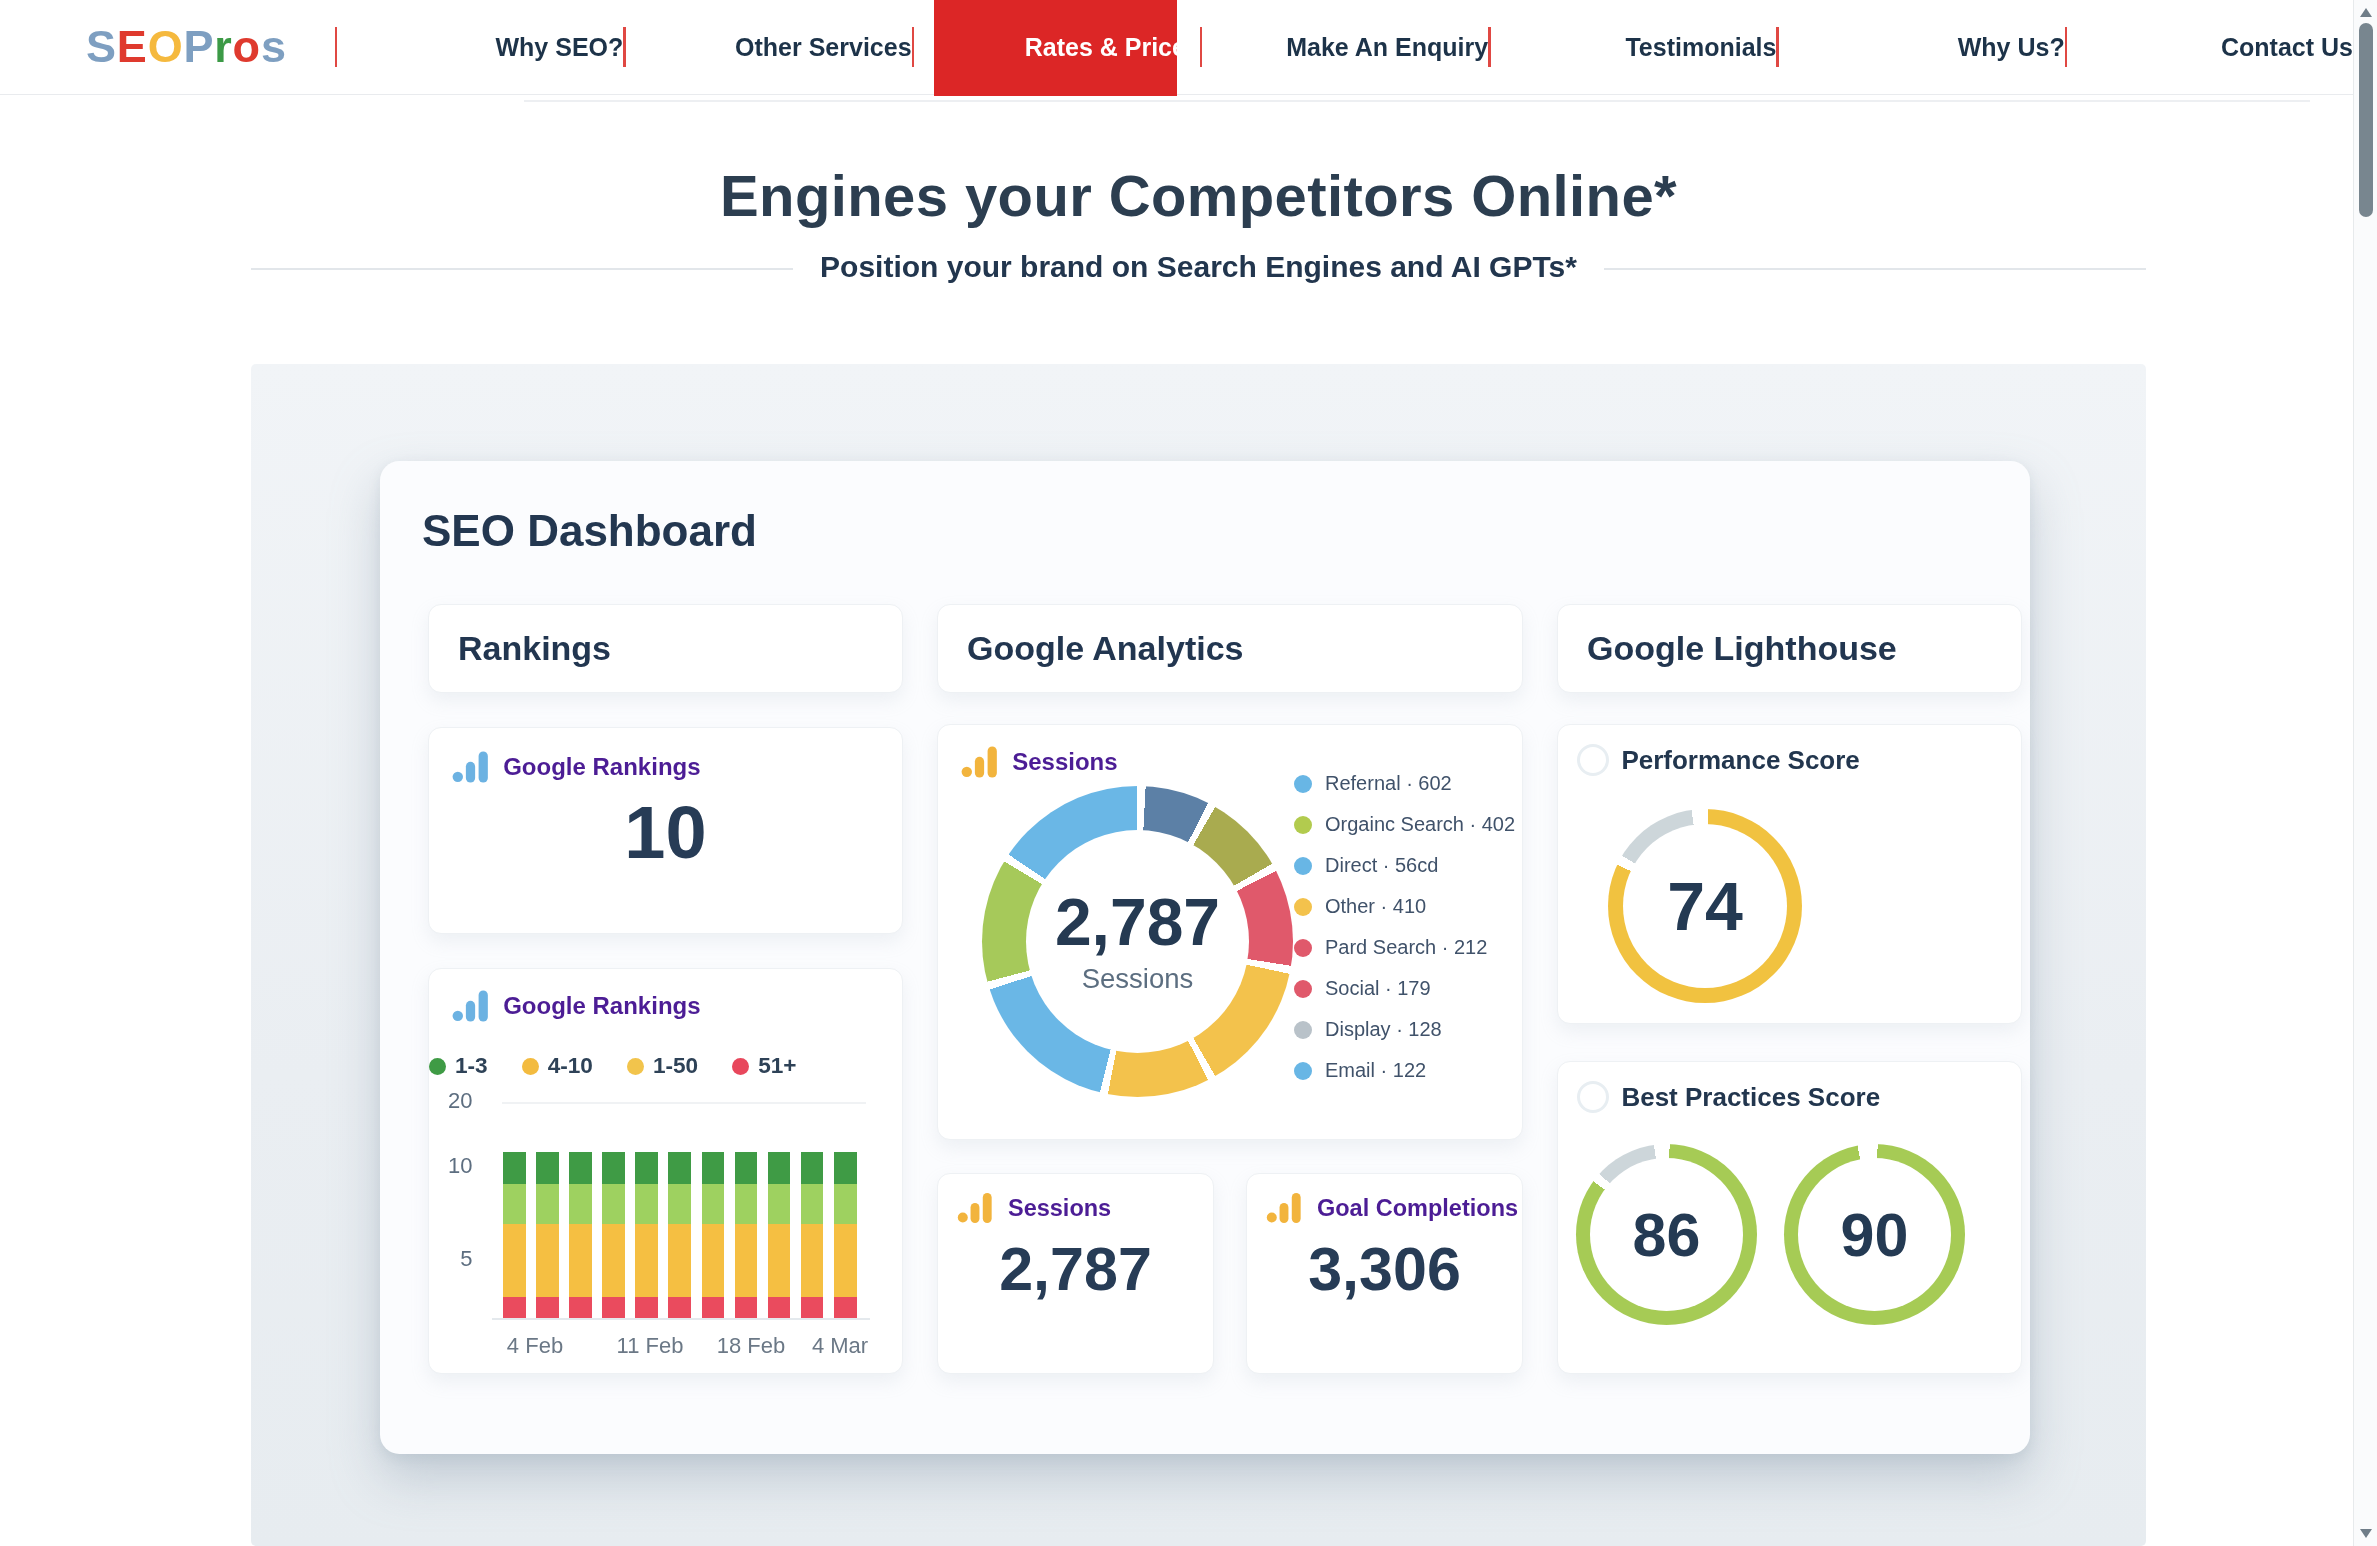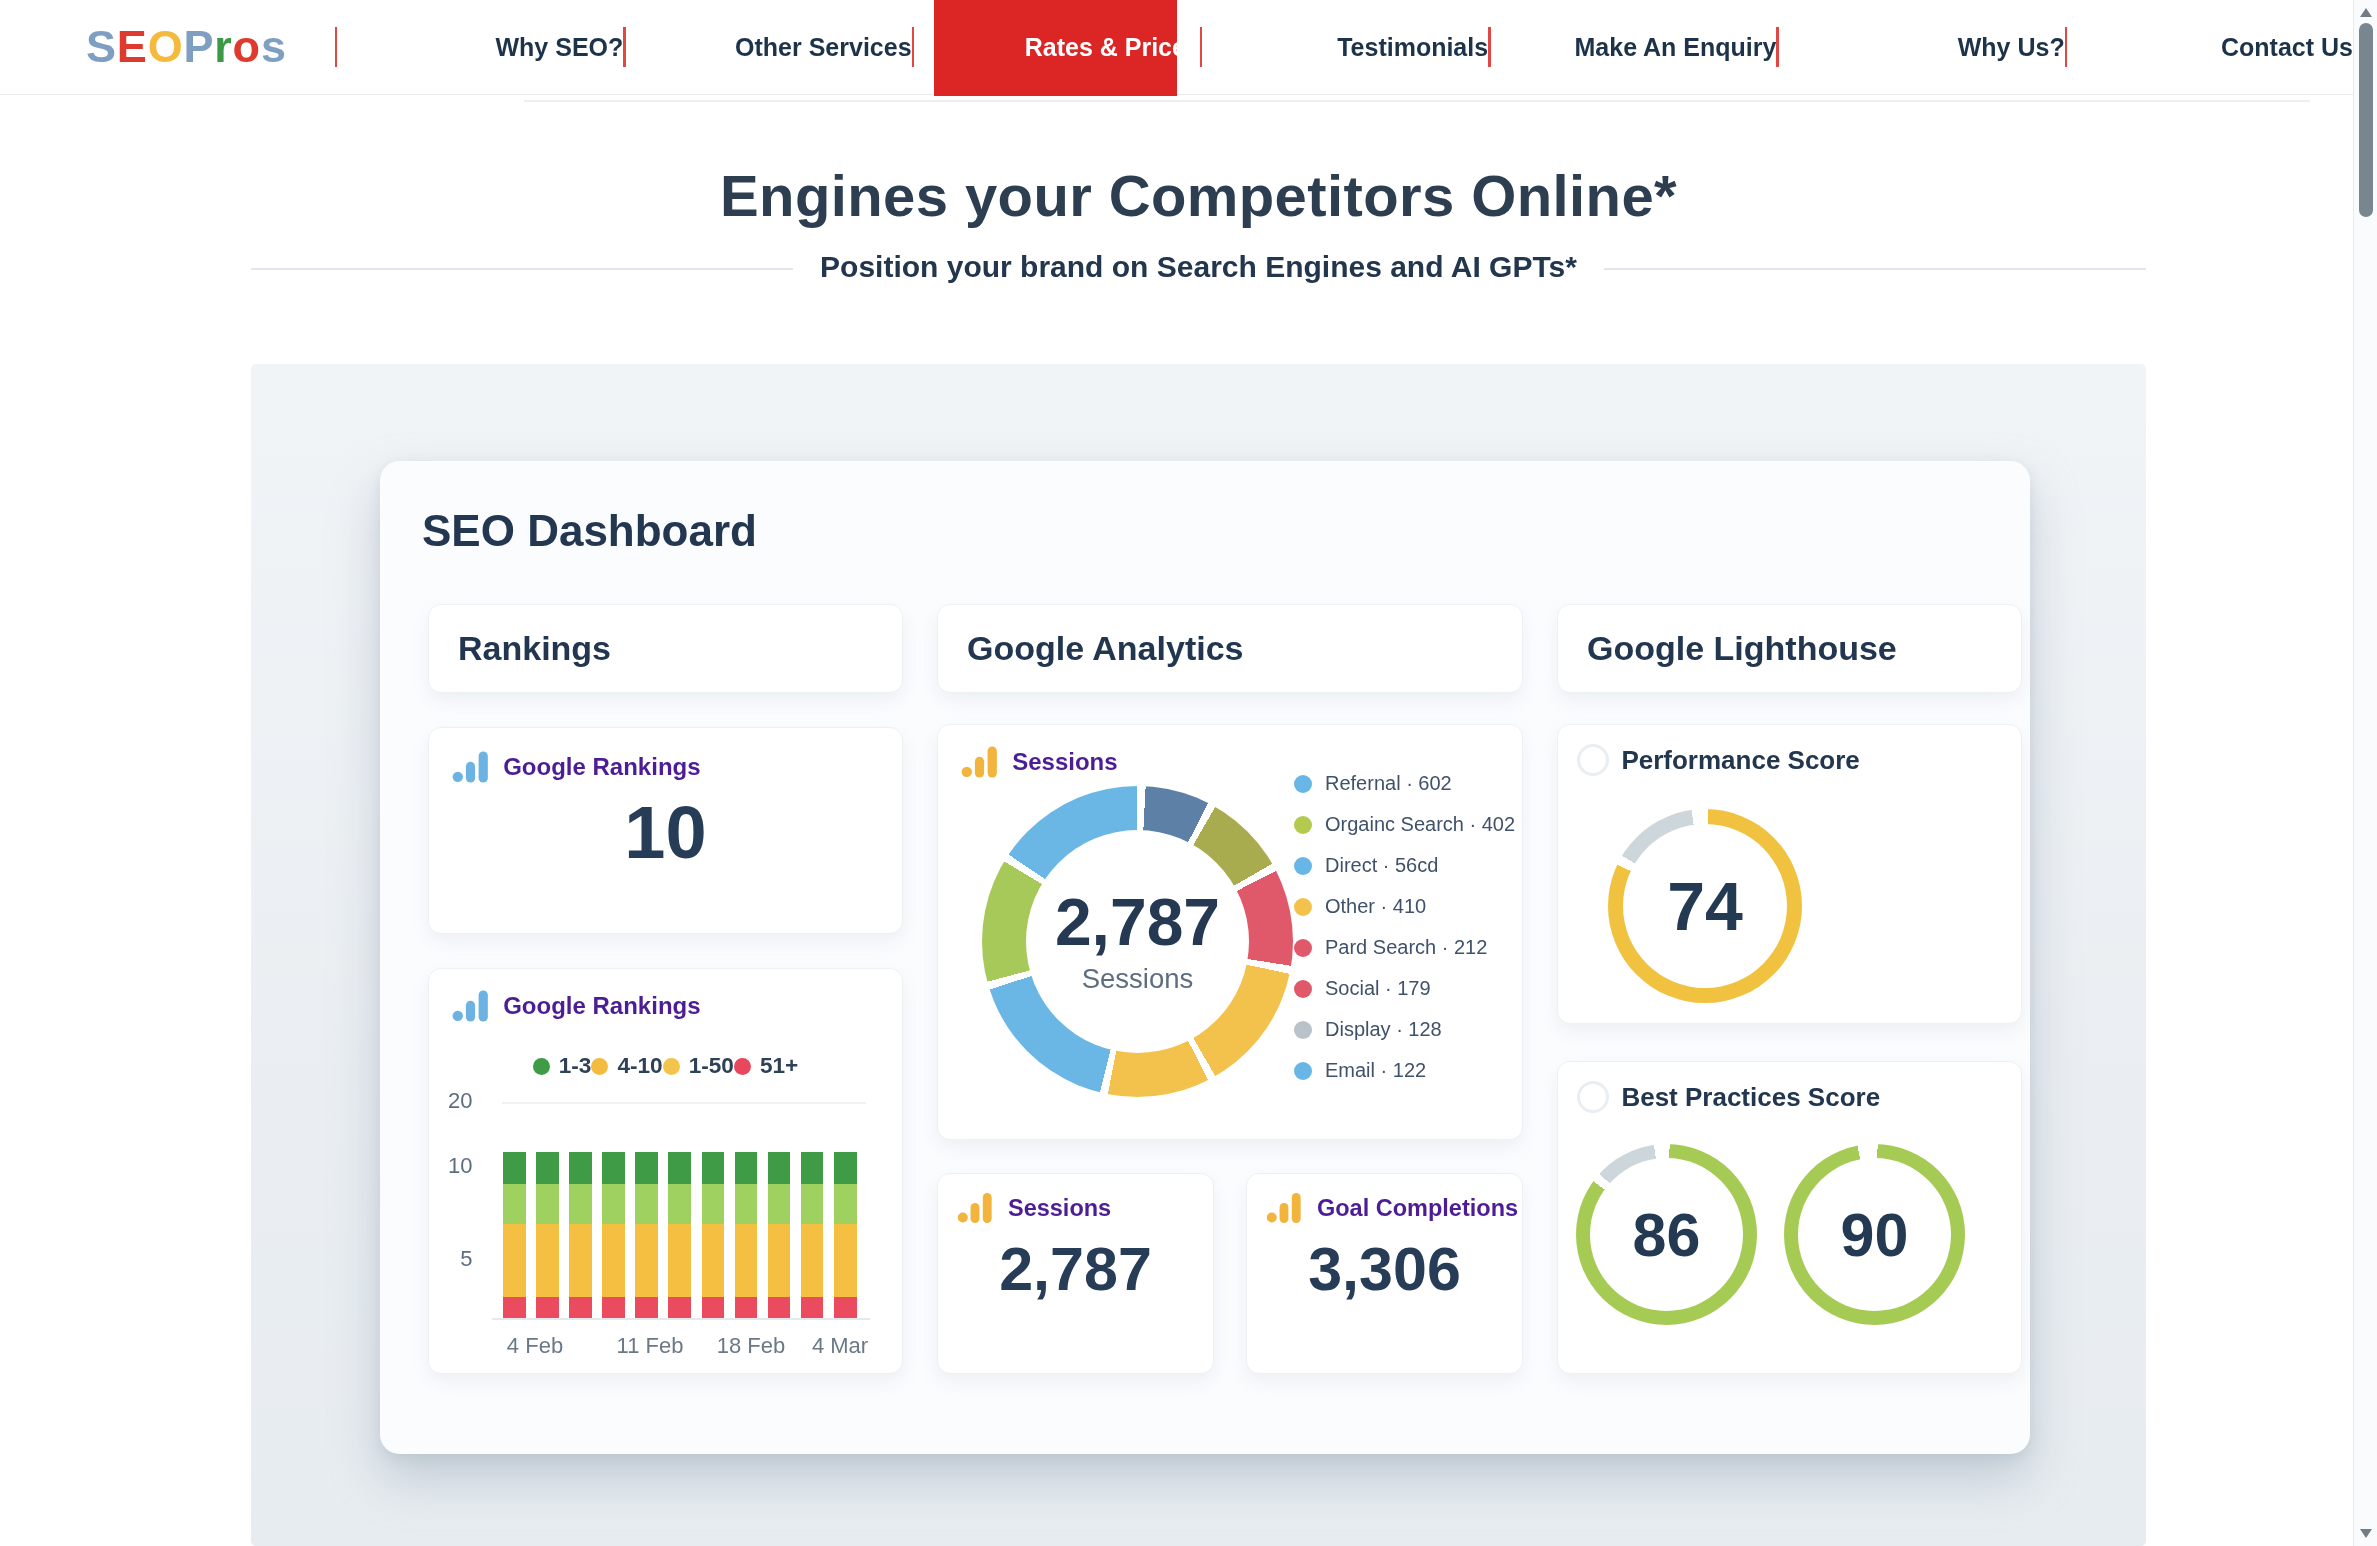--- a/index.html
+++ b/index.html
@@ -81,21 +81,21 @@
 
   .metric-head { display:flex; align-items:center; gap:14.6px; padding:22.6px 0 0 22.6px; }
   .metric-title { font-size:24px; font-weight:700; color:#4c1d95; }
   .ga-icon { display:flex; }
 
   
   .rank-value-card { top:123px; height:207px; }
   .rank-value { text-align:center; font-size:74px; font-weight:700; color:#273c56; margin-top:13px; line-height:1; }
   .rank-chart-card { top:364px; height:406px; }
 
-  .chart-legend { position:absolute; left:0; right:0; top:84px; display:flex; justify-content:center; }
+  .chart-legend { position:absolute; left:0; right:0; top:84px; display:flex; gap:34px; }
   .cl-item { display:flex; align-items:center; gap:9px; font-size:22.6px; font-weight:600; color:#2e4257; }
   .cl-dot { width:17px; height:17px; border-radius:50%; }
   .ytick { position:absolute; width:42px; text-align:right; font-size:22px; color:#5d6e80; }
   .ytick.t20 { top:119px; left:1.6px; }
   .ytick.t10 { top:184px; left:1.6px; }
   .ytick.t5  { top:277px; left:1.6px; }
   .gridline { position:absolute; left:73px; width:364px; top:133px; height:1.6px; background:#f0f2f4; }
   .baseline { position:absolute; left:63px; width:378px; top:349px; height:1.6px; background:#e4e9ed; }
   .bars { position:absolute; left:74px; top:183px; height:167px; display:flex; gap:10.5px; }
   .bar { width:22.6px; height:100%; display:flex; flex-direction:column-reverse; }
@@ -168,24 +168,24 @@
       <div class="nav-item">
           <span class="nav-label">Why SEO?</span>
         </div>
       <div class="nav-item">
           <span class="nav-label">Other Services</span>
         </div>
       <div class="nav-item active">
           <span class="nav-label">Rates &amp; Prices</span>
         </div>
       <div class="nav-item">
+          <span class="nav-label">Make An Enquiry</span>
+        </div>
+      <div class="nav-item">
           <span class="nav-label">Testimonials</span>
-        </div>
-      <div class="nav-item">
-          <span class="nav-label">Make An Enquiry</span>
         </div>
       <div class="nav-item">
           <span class="nav-label">Why Us?</span>
         </div>
       <div class="nav-item">
           <span class="nav-label">Contact Us</span>
         </div>
     </nav>
   </header>
   <div class="nav-subline"></div>

